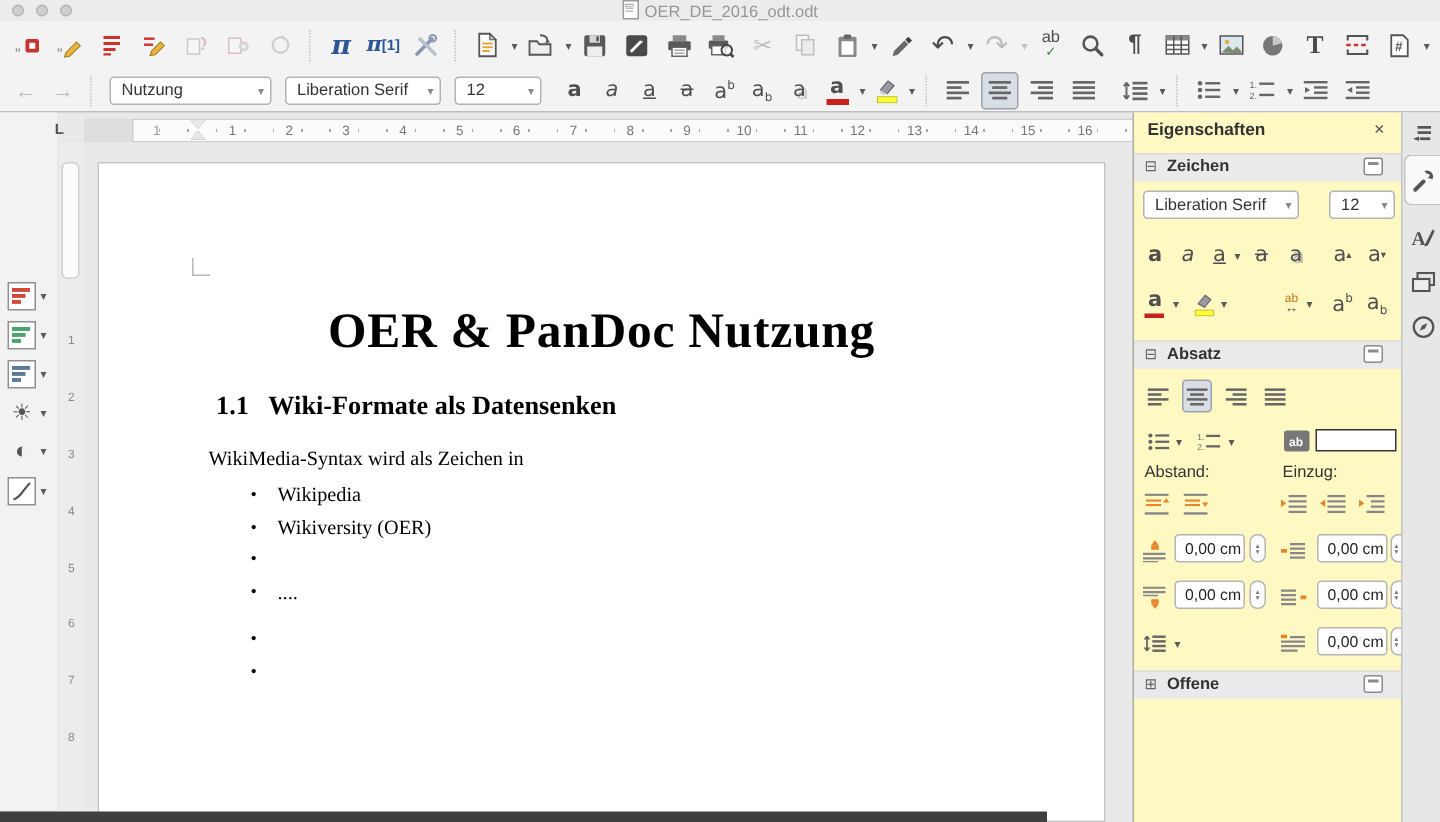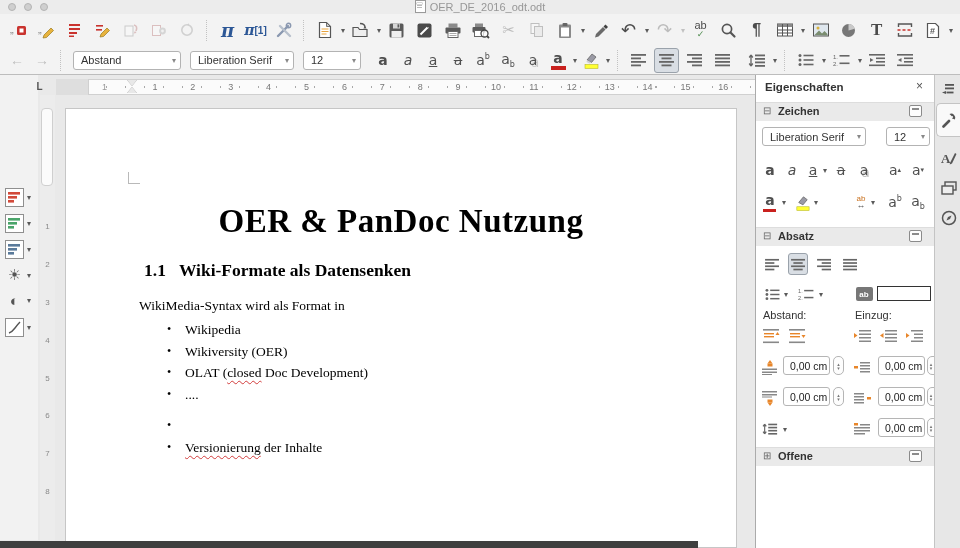--- a/index.html
+++ b/index.html
@@ -88,21 +88,21 @@
   .doc-p{margin:15px 73px 0;font-size:13.5px;line-height:20px;}
   .bullets{margin:3px 73px 0;}
   .bullet-row{display:flex;font-size:13.5px;line-height:21.5px;}
   .bullet-dot{width:18px;margin-left:28px;font-size:12px;}
   .miss{text-decoration:underline;text-decoration-style:wavy;text-decoration-color:#d23c3c;
         text-decoration-thickness:1px;text-underline-offset:2.5px;}
   .doc-outro{margin:1px 73px 0;font-size:13.5px;line-height:20px;}
   .bottomstrip{position:absolute;left:0;top:541px;width:698px;height:7px;background:#3f3f3f;}
   
   .sb{position:absolute;left:755px;top:75px;width:205px;height:473px;}
-  .sbc{position:absolute;left:0;top:0;width:179px;height:473px;background:#ffffff;
+  .sbc{position:absolute;left:0;top:0;width:179px;height:473px;background:#fef9c3;
        border-left:1px solid #ababab;box-sizing:border-box;}
   .sb-title{position:absolute;left:9px;top:6px;font-size:11.5px;font-weight:bold;color:#333;}
   .sb-close{position:absolute;left:160px;top:4px;font-size:12px;color:#555;}
   .secbar{position:absolute;left:0;width:179px;height:18px;background:#eaeaea;
           border-top:1px solid #ddd;}
   .secbar .mark{position:absolute;left:7px;top:2px;font-size:10px;color:#666;}
   .secbar .slabel{position:absolute;left:22px;top:2px;font-size:11px;font-weight:bold;color:#333;}
   .dlg{position:absolute;left:153px;top:2px;width:13px;height:12px;border:1px solid #8b8b8b;
        border-radius:2px;box-sizing:border-box;background:#fdfdfd;}
   .dlg::after{content:"";position:absolute;left:2px;top:2px;width:7px;height:2px;background:#8b8b8b;}
@@ -342,21 +342,21 @@
 
 <div class="toolbar2">
   <span class="tbtn w disabled">
       <span class="glyph">←</span>
     </span>
   <span class="tbtn w disabled">
       <span class="glyph">→</span>
     </span>
   <span class="vsep"></span>
   <span class="combo" style="width:108px;margin-left:4px">
-      <span>Abstand</span>
+      <span>Nutzung</span>
       <span class="drop">▾</span>
     </span>
   <span class="combo" style="width:104px;margin-left:6px">
       <span>Liberation Serif</span>
       <span class="drop">▾</span>
     </span>
   <span class="combo" style="width:58px;margin-left:6px">
       <span>12</span>
       <span class="drop">▾</span>
     </span>
@@ -592,46 +592,44 @@
       <span class="vr-num">7</span>
       <span class="vr-num">8</span>
     </div>
 </div>
 
 <div class="docarea">
   <div class="page">
     <span class="corner"></span>
     <div class="doc-title">OER &amp; PanDoc Nutzung</div>
     <div class="doc-h"><span class="hnum">1.1</span><span>Wiki-Formate als Datensenken</span></div>
-    <div class="doc-p">WikiMedia-Syntax wird als Format in</div>
+    <div class="doc-p">WikiMedia-Syntax wird als Zeichen in</div>
     <div class="bullets">
       <div class="bullet-row">
           <span class="bullet-dot">•</span>
           <span><span>Wikipedia</span><span class="miss"></span><span></span></span>
         </div>
       <div class="bullet-row">
           <span class="bullet-dot">•</span>
           <span><span>Wikiversity (OER)</span><span class="miss"></span><span></span></span>
         </div>
       <div class="bullet-row">
           <span class="bullet-dot">•</span>
-          <span><span>OLAT (</span><span class="miss">closed</span><span> Doc Development)</span></span>
         </div>
       <div class="bullet-row">
           <span class="bullet-dot">•</span>
           <span><span>....</span><span class="miss"></span><span></span></span>
         </div>
     </div>
     <div class="bullets" style="margin-top:10px">
       <div class="bullet-row">
           <span class="bullet-dot">•</span>
         </div>
       <div class="bullet-row">
           <span class="bullet-dot">•</span>
-          <span><span></span><span class="miss">Versionierung</span><span> der Inhalte</span></span>
         </div>
     </div>
   </div>
 </div>
 <div class="bottomstrip"></div>
 
 <div class="sb">
   <div class="sbc">
     <span class="sb-title">Eigenschaften</span>
     <span class="sb-close">×</span>

